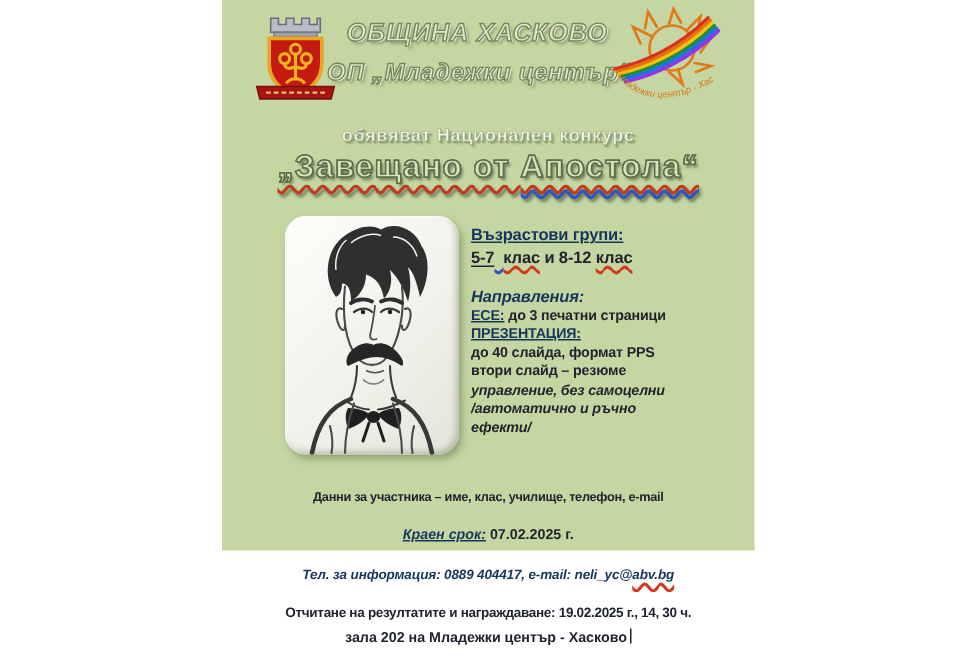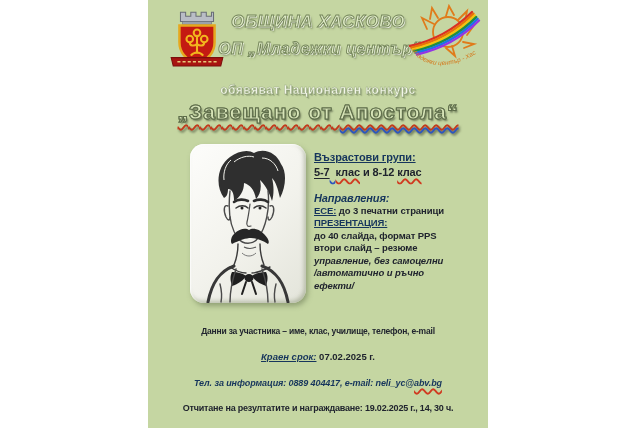--- a/index.html
+++ b/index.html
@@ -1,22 +1,23 @@
 <!DOCTYPE html>
 <html><head>
 <meta charset="utf-8">
 <style>
   html,body{margin:0;padding:0;}
   body{
     width:640px;height:439px;background:#ffffff;overflow:hidden;
     font-family:"Liberation Sans", sans-serif;
   }
   .poster{
-    position:absolute;left:148px;top:0;width:340px;height:428px;
+    position:absolute;left:148px;top:0;width:340px;height:367px;
     background:#c5d6a2;
+    padding-left:15px;
   }
   
   .coat{position:absolute;left:18px;top:8px;width:62px;height:60px;}
   .sunlogo{position:absolute;left:258px;top:4px;width:76px;height:70px;}
   .hdr{position:absolute;left:70px;top:8px;width:200px;text-align:center;}
   .hdr-line{
     font-weight:bold;font-style:italic;color:#dde9c4;
     -webkit-text-stroke:0.9px #74855a;
     text-shadow:1px 1px 0 rgba(255,255,255,.75), 2px 2px 2px rgba(105,120,80,.55);
     letter-spacing:.5px;white-space:nowrap;
@@ -238,14 +239,15 @@
   </div>
 
   <div class="fline f-participant">Данни за участника – име, клас, училище, телефон, e-mail</div>
 
   <div class="fline f-deadline"><span class="deadline-lbl">Краен срок:</span><span> 07.02.2025 г.</span></div>
 
   <div class="fline f-tel"><span>Тел. за информация: 0889 404417, e-mail: neli_yc@</span><span class="sq-red">abv.bg</span></div>
 
   <div class="fline f-results">Отчитане на резултатите и награждаване: 19.02.2025 г., 14, 30 ч.</div>
 
+  <div class="fline f-venue"><span>зала 202 на Младежки център - Хасково</span><span class="caret"></span></div>
 
 </div>
 
 </body></html>

